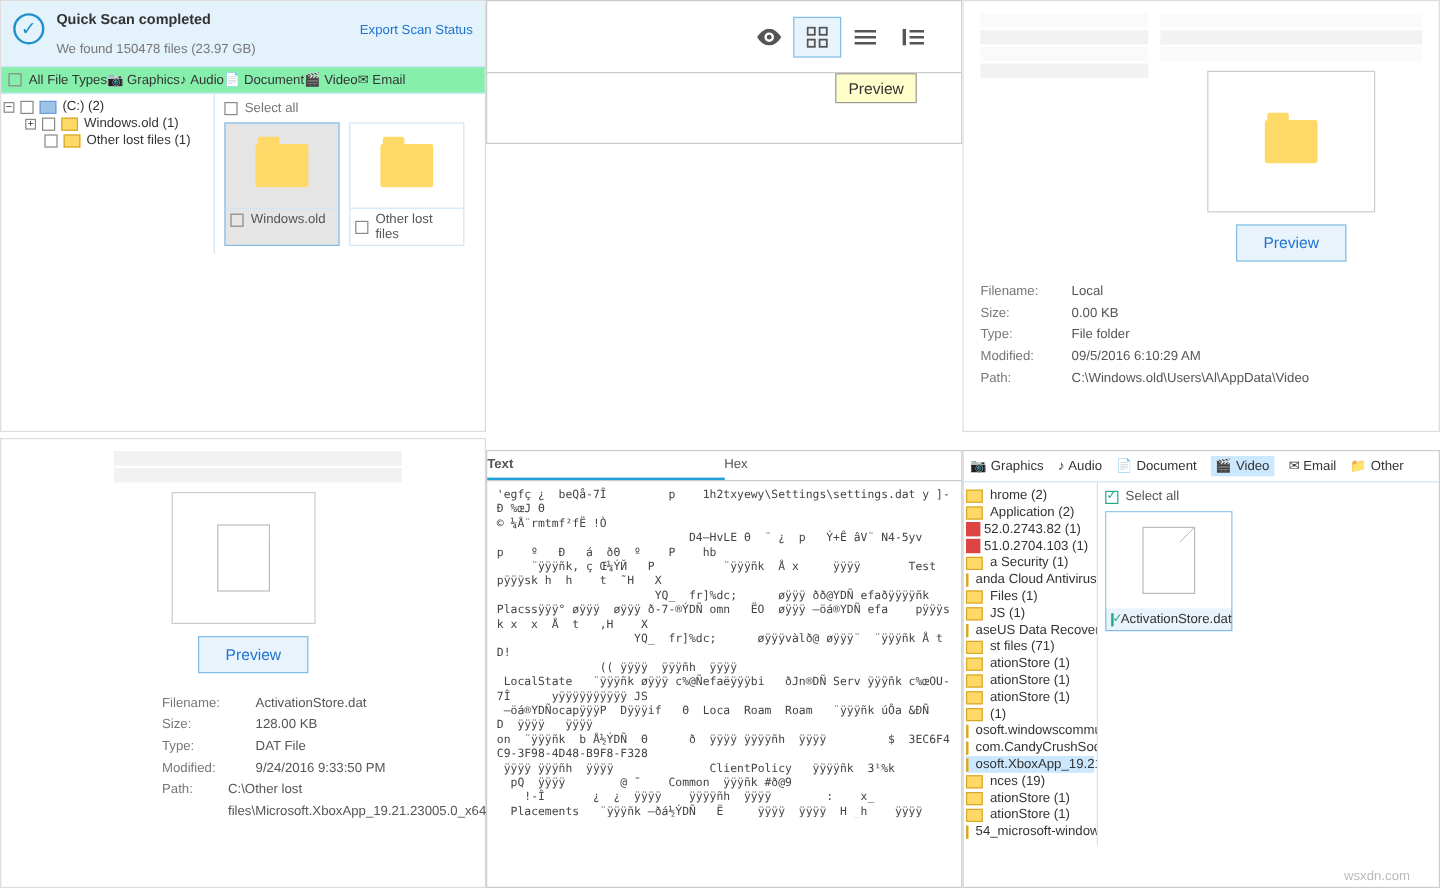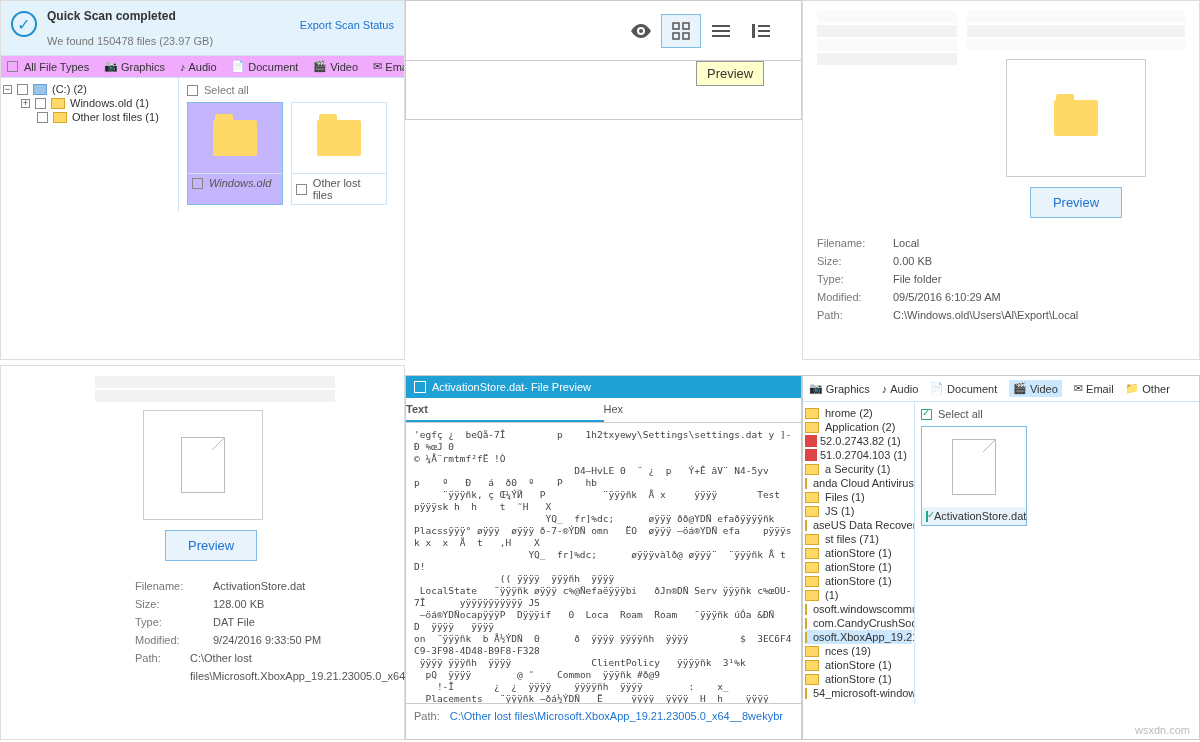--- a/index.html
+++ b/index.html
@@ -7,34 +7,34 @@
   .panel { position: absolute; background: #fff; border: 1px solid #ddd; }
   
   
   #p1 { left: 0; top: 0; width: 405px; height: 360px; border:1px solid #ddd;}
   #p1 .banner { background: #e3f2fb; padding:8px 10px; display:flex; align-items:flex-start; gap:10px; }
   #p1 .check { width:26px;height:26px;border:2px solid #1e90cc;border-radius:50%;display:flex;align-items:center;justify-content:center;color:#1e90cc;font-size:16px;margin-top:2px;}
   #p1 .banner .tcol { flex:1; }
   #p1 .banner .title { font-weight:600; color:#333;font-size:12px; }
   #p1 .banner .sub { color:#777; margin-top:12px;}
   #p1 .banner .export { color:#1e73d1; margin-left:auto; padding-top:10px; }
-  #p1 .filter { background:#f0abfc;border-top:1px solid #cde4f5;border-bottom:1px solid #cde4f5;padding:4px 6px;display:flex;gap:15px;align-items:center;white-space:nowrap;overflow:hidden;}
+  #p1 .filter { background:#86efac;border-top:1px solid #cde4f5;border-bottom:1px solid #cde4f5;padding:4px 6px;display:flex;gap:0;align-items:center;white-space:nowrap;overflow:hidden;}
   .cb { width:11px;height:11px;border:1px solid #888;display:inline-block;vertical-align:middle;margin-right:3px;}
   .filter-item { display:flex;align-items:center;gap:3px;color:#333;}
   #p1 .body { display:flex; }
   #p1 .tree { width:178px;border-right:1px solid #cde4f5;padding:4px 2px;font-size:11px;color:#333; }
   #p1 .tree .row { display:flex;align-items:center;gap:2px;padding:1px 0;}
   .exp { width:9px;height:9px;border:1px solid #888;display:inline-flex;align-items:center;justify-content:center;font-size:9px;line-height:1;margin-right:3px;}
   .drive-ic{width:14px;height:11px;background:#9cc3e8;border:1px solid #6b9dd6;margin-right:3px;}
   .folder-ic{width:14px;height:11px;background:#ffd968;border:1px solid #d6a828;margin-right:3px;}
   #p1 .content { flex:1;padding:6px 8px; }
   #p1 .selall{color:#777;margin-bottom:6px;display:flex;align-items:center;gap:3px;}
   #p1 .cards { display:flex;gap:8px; }
   .folder-card { width:96px;border:1px solid #d0e4f3;padding:0;}
-  .folder-card.sel { background:#c4b5fd;border-color:#7fbde7;font-style:italic;}
+  .folder-card.sel { background:#e5e5e5;border-color:#7fbde7;}
   .folder-card .thumb { height:70px;display:flex;align-items:center;justify-content:center;}
   .big-folder { width:44px;height:36px;background:#ffd968;border-radius:2px;position:relative;}
   .big-folder::before{content:"";position:absolute;top:-6px;left:2px;width:18px;height:6px;background:#ffd968;border-radius:2px 2px 0 0;}
   .folder-card .lab { border-top:1px solid #d0e4f3;padding:3px 4px;display:flex;align-items:center;gap:3px;color:#555;}
   
   
   #p2 { left:405px; top:0; width:397px; height:120px; border:1px solid #ccc;}
   #p2 .tbar { height:60px;border-bottom:1px solid #ccc;display:flex;align-items:center;justify-content:flex-end;gap:0;padding-right:20px;}
   #p2 .tbtn { width:40px;height:34px;border:1px solid transparent;display:flex;align-items:center;justify-content:center;font-size:18px;color:#555;}
   #p2 .tbtn.active{border:1px solid #7fbde7;background:#e8f3fb;}
@@ -84,21 +84,21 @@
   #p7 .content{flex:1;padding:6px;}
   #p7 .selall{color:#555;margin-bottom:6px;display:flex;align-items:center;gap:3px;}
   #p7 .selall .cb{border-color:#2a8; position:relative;}
   #p7 .selall .cb::after{content:"✓";color:#2a8;position:absolute;top:-3px;left:0;font-size:10px;}
   #p7 .filecard{width:106px;border:1px solid #7fbde7;background:#e8f3fb;}
   #p7 .filecard .th{height:80px;display:flex;align-items:center;justify-content:center;background:#fff;}
   #p7 .filecard .lab{padding:3px 4px;display:flex;align-items:center;gap:3px;font-size:11px;}
   #p7 .filecard .lab .cb{border-color:#2a8;position:relative;}
   #p7 .filecard .lab .cb::after{content:"✓";color:#2a8;position:absolute;top:-3px;left:0;font-size:10px;}
   
-  .watermark{position:absolute;bottom:6px;right:10px;color:#bbb;font-size:11px;}
+  .watermark{position:absolute;bottom:6px;right:25px;color:#bbb;font-size:11px;}
 </style>
 </head>
 <body>
 
 <div id="p1" class="panel">
   <div class="banner">
     <div class="check">✓</div>
     <div class="tcol">
       <div class="title">Quick Scan completed</div>
       <div class="sub">We found 150478 files (23.97 GB)</div>
@@ -233,21 +233,21 @@
     <div class="mrow">
         <span class="k">Type:</span>
         <span>File folder</span>
       </div>
     <div class="mrow">
         <span class="k">Modified:</span>
         <span>09/5/2016 6:10:29 AM</span>
       </div>
     <div class="mrow">
         <span class="k">Path:</span>
-        <span>C:\Windows.old\Users\Al\Export\Local</span>
+        <span>C:\Windows.old\Users\Al\AppData\Video</span>
       </div>
   </div>
 </div>
 
 <div id="p4" class="panel">
   <div class="rows">
       <div class="row"></div>
       <div class="row"></div>
     </div>
   <div class="thumbwrap">
@@ -272,24 +272,20 @@
         <span>9/24/2016 9:33:50 PM</span>
       </div>
     <div class="mrow">
         <span class="k">Path:</span>
         <span style="max-width:200px;">C:\Other lost files\Microsoft.XboxApp_19.21.23005.0_x64__8wekyb3d8bbwe\ActivationStore.dat</span>
       </div>
   </div>
 </div>
 
 <div id="p5" class="panel">
-  <div class="titlebar">
-    <span class="wic"></span>
-    <span>ActivationStore.dat- File Preview</span>
-  </div>
   <div class="tabs">
     <div class="tab act">Text</div>
     <div class="tab">Hex</div>
   </div>
   <div class="hex">'egfç ¿  beQå-7Î         p    1h2txyewy\Settings\settings.dat y ]-Ð %œJ Θ
 © ¼Å¨rmtmf²fË !Ò
                             D4—HvLE Θ  ¨ ¿  p   Ý+Ê âV¨ N4-5yv        p    º   Ð   á  ðΘ  º    P    hb
      ¨ÿÿÿñk, ç Œ¼ÝЙ   P          ¨ÿÿÿñk  Å x     ÿÿÿÿ       Test  pÿÿÿsk h  h    t  ˜H   X
                        YQ_  fr]%dc;      øÿÿÿ ðð@YDÑ efaðÿÿÿÿñk
 Placssÿÿÿ° øÿÿÿ  øÿÿÿ ð-7-®ÝDÑ omn   ËO  øÿÿÿ —öá®YDÑ efa    pÿÿÿsk x  x  Å  t   ,H    X
@@ -304,23 +300,20 @@
   Placements   ¨ÿÿÿñk —ðá½ÝDÑ   Ë     ÿÿÿÿ  ÿÿÿÿ  H _h    ÿÿÿÿ       DefaultOemStartLay
 edStateInitialized  ¨ÿÿÿñk ..13˜ !Ò   Ë         Θ  ÿÿÿÿ   ð h   ÿÿÿÿ    &lt;   ˜     DefaultStartLayout
 ledStateInitialized  ¨ÿÿÿñk ¨ðS˜!Ò   Ë       ðÎ  ÿÿÿÿ   Pð h   ÿÿÿÿ     &lt;  ˜   DefaultStartLayout
   å Ëÿÿÿvk  P    áð    DefaultEnabledStateInitialized  ¨ÿÿÿñk d&lt;½ZÐÑ   Ë       å  ÿÿÿÿ
   Dÿÿÿñh  ð  áð    DefaultEnabledStateInitialized  øÿÿÿñk #êsǽ Ñ O
   å    øÿÿÿ   ÿÿÿñh  ÿÿÿÿ
  Placements   äÿÿÿ ≈≈ð ðÎO1Toùyyy®Î  ˜ÿÿÿñk —ðå®ÝDÑ H          ÿÿÿÿÿÿÿÿÿÿ   ÿÿÿÿñk
       (å  å  ° å   å  ÿÿÿÿ
  LockScreen   Èÿÿÿvk  Å  áð faDefaultEnabledStateInitializedck   Èÿÿÿvk  D  áð   DefaultEnablec
   ®Eðð  ÿÿÿÿ  Xe h   ÿÿÿÿ    F        LockScreenOverlay   Èÿÿÿvk  á  áð   DefaultEnablec</div>
-  <div class="path">
-    <span class="k">Path:</span><span style="color:#1e73d1;">C:\Other lost files\Microsoft.XboxApp_19.21.23005.0_x64__8wekybr</span>
-  </div>
 </div>
 
 <div id="p7" class="panel">
   <div class="filter">
     <span class="filter-item">📷 <span>Graphics</span></span>
     <span class="filter-item">♪ <span>Audio</span></span>
     <span class="filter-item">📄 <span>Document</span></span>
     <span class="filter-item" style="background:#cce8ff;padding:2px 4px;">🎬 <span>Video</span></span>
     <span class="filter-item">✉ <span>Email</span></span>
     <span class="filter-item">📁 <span>Other</span></span>

